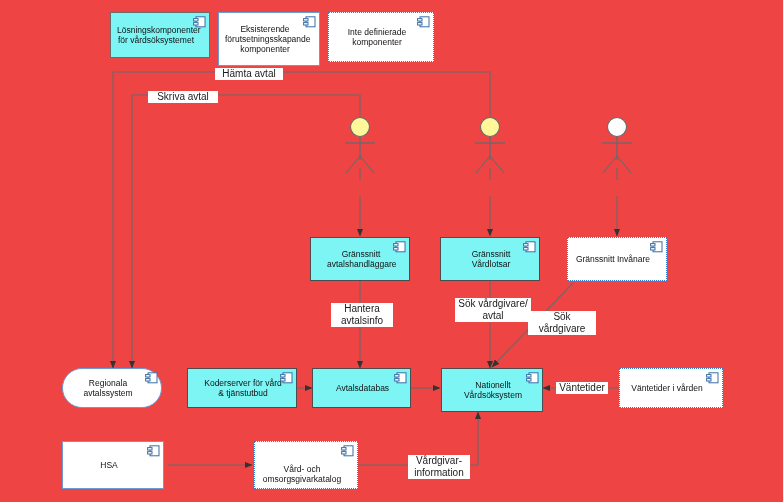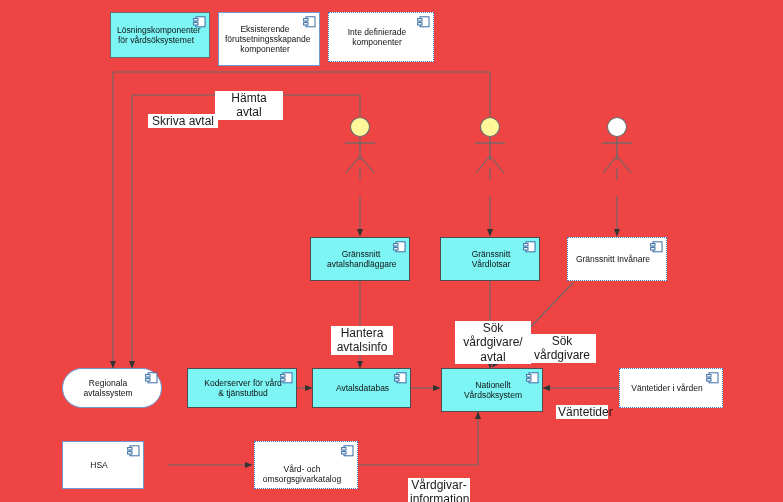--- a/index.html
+++ b/index.html
@@ -22,23 +22,23 @@
   .dashed-blue{background:#ffffff;border:1.4px dotted #2f7fd6;}
   .thick-cyan{background:#7df5f5;border:1.6px solid #6b6b6b;}
 
   
   .cmp-icon{position:absolute;right:3px;top:3px;width:13px;height:12px;}
 
   
   .actor{position:absolute;width:46px;height:64px;}
 
   
-  .elabel{position:absolute;font-size:12px;color:#1a1a1a;
+  .elabel{position:absolute;font-size:10px;color:#1a1a1a;
           line-height:1.2;text-align:center;white-space:pre-line;
-          background:#fff;padding:0 2px;margin-top:23px;}
+          background:#fff;padding:0 2px;}
 </style>
 </head>
 <body>
 
 <div id="canvas">
 
   <svg id="edges" viewBox="0 0 783 502" xmlns="http://www.w3.org/2000/svg">
     <defs>
       <marker id="ah" markerWidth="9" markerHeight="9" refX="7.4" refY="3.2" orient="auto" markerUnits="userSpaceOnUse">
         <path d="M0,0 L8,3.2 L0,6.4 z" fill="#333"></path>
@@ -204,21 +204,21 @@
 
   <div class="node dashed-blue" style="left:619px;top:368px;width:104px;height:40px;">
     <span class="lbl">Väntetider i vården</span>
     <svg class="cmp-icon" viewBox="0 0 13 12">
       <rect x="3" y="0.8" width="9" height="10" fill="#fff" stroke="#3a6ea5" stroke-width="1"></rect>
       <rect x="0.6" y="2.6" width="4.4" height="2.4" fill="#fff" stroke="#3a6ea5" stroke-width="1"></rect>
       <rect x="0.6" y="6.6" width="4.4" height="2.4" fill="#fff" stroke="#3a6ea5" stroke-width="1"></rect>
     </svg>
   </div>
 
-  <div class="node solid-white" style="left:62px;top:441px;width:82px;height:48px;">
+  <div class="node solid-white" style="left:62px;top:441px;width:102px;height:48px;">
     <span class="lbl">HSA</span>
     <svg class="cmp-icon" viewBox="0 0 13 12">
       <rect x="3" y="0.8" width="9" height="10" fill="#fff" stroke="#3a6ea5" stroke-width="1"></rect>
       <rect x="0.6" y="2.6" width="4.4" height="2.4" fill="#fff" stroke="#3a6ea5" stroke-width="1"></rect>
       <rect x="0.6" y="6.6" width="4.4" height="2.4" fill="#fff" stroke="#3a6ea5" stroke-width="1"></rect>
     </svg>
   </div>
 
   <div class="node dashed-blue" style="left:254px;top:441px;width:104px;height:48px;align-items:flex-end;">
     <span class="lbl">Vård- och

